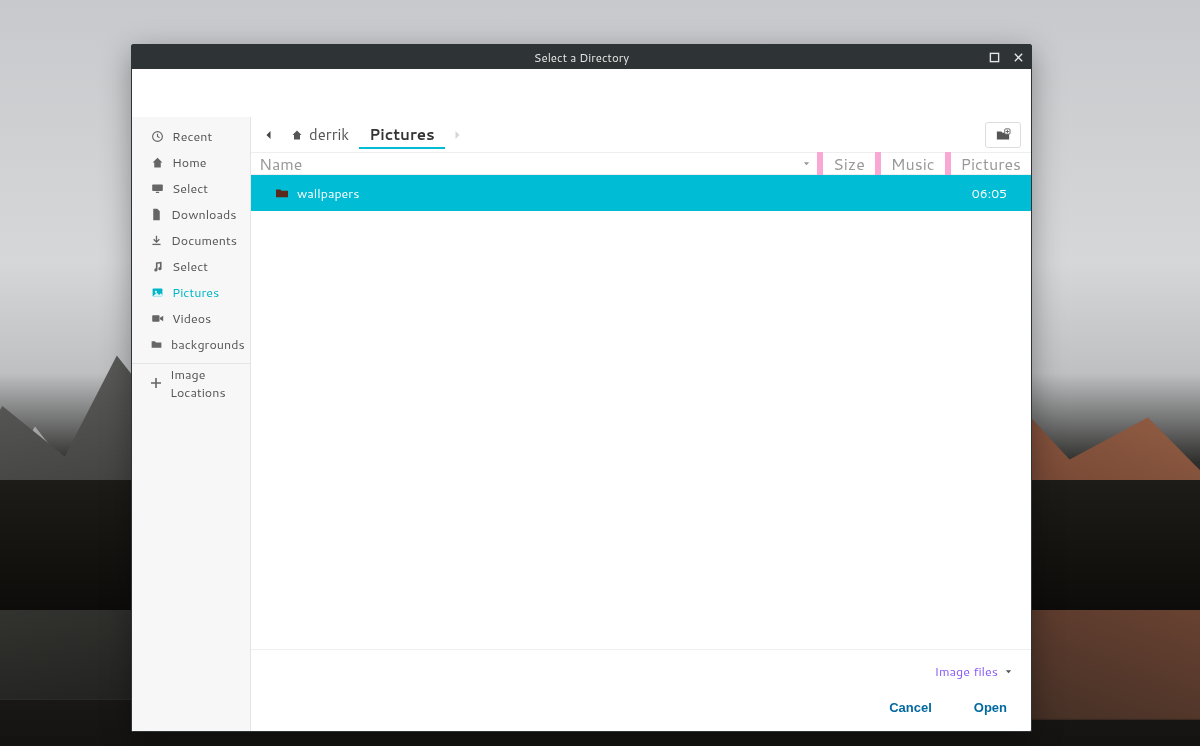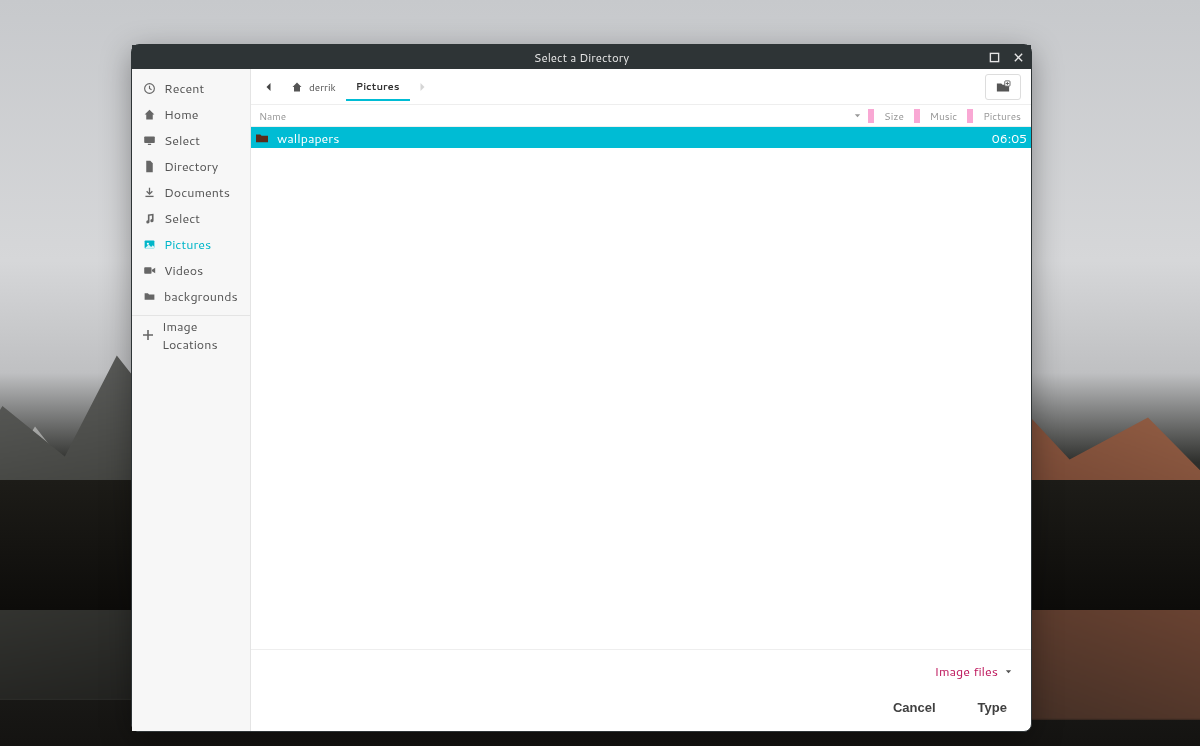--- a/index.html
+++ b/index.html
@@ -14,82 +14,83 @@
   .m1 { left:-60px; top:280px; width:520px; height:420px; background:linear-gradient(170deg,#6e6f6e,#3b3c38 55%,#1a1a18); clip-path: polygon(0 100%,0 55%,12% 30%,24% 42%,34% 18%,48% 40%,60% 30%,72% 60%,100% 100%); filter:blur(1px);}
   .m2 { right:-60px; top:300px; width:560px; height:420px; background:linear-gradient(200deg,#b17554,#7a4b37 40%,#2c231e); clip-path: polygon(0 100%,10% 55%,22% 30%,36% 45%,50% 15%,66% 38%,80% 28%,100% 55%,100% 100%); filter: blur(1px);}
   .m1b{ left:-40px; top:320px; width:500px; height:380px; background:linear-gradient(180deg,#e9eaea,#bfbfbd 50%,#4a4a46); clip-path: polygon(0 100%,0 60%,15% 28%,28% 50%,40% 22%,55% 48%,70% 36%,100% 100%); opacity:.6;}
   .trees { position:absolute; left:0; right:0; top:480px; height:130px; background:linear-gradient(#1d1c18,#0d0c0a);}
   .dialog {
     position:absolute;
     left:131px; top:44px;
     width:901px; height:688px;
     background:#ffffff;
     border:1px solid #2e3436;
-    border-radius:8px;
+    border-radius:2px;
     display:flex; flex-direction:column;
     box-shadow: 0 8px 30px rgba(0,0,0,.35);
+    gap: 48px;
   }
   .titlebar {
     height:24px; background:#2e3436; color:#e6e6e6;
     display:flex; align-items:center; justify-content:center;
     position:relative; font-size:11.5px;
   }
   .titlebar .controls { position:absolute; right:6px; top:0; height:24px; display:flex; align-items:center; gap:10px; }
   .titlebar .ctl { width:14px; height:14px; display:flex;align-items:center;justify-content:center; cursor:pointer; color:#e6e6e6;}
   .ctl svg { width:11px;height:11px; stroke:#e6e6e6; stroke-width:1.5; fill:none;}
   .body { flex:1; display:flex; min-height:0; }
   .sidebar {
     width:119px; background:#f7f7f7; border-right:1px solid #e4e4e4;
     display:flex; flex-direction:column; padding-top:6px;
   }
   .side-item{
     display:flex; align-items:center; gap:8px;
-    height:26px; padding:0 10px; color:#555; cursor:pointer;
+    height:26px; padding:0 18px; color:#555; cursor:pointer;
     font-size:12.5px;
   }
   .side-item.active{ color:#00b6c9; }
   .side-item .icon{ width:14px; display:flex;align-items:center;justify-content:center;}
   .side-sep{ height:1px; background:#e4e4e4; margin:6px 0;}
   .main { flex:1; display:flex; flex-direction:column; min-width:0;}
   .toolbar{
     height:36px; display:flex; align-items:center; padding:0 10px 0 6px;
     border-bottom:1px solid #eee;
   }
   .navbtn{ width:24px;height:24px;display:flex;align-items:center;justify-content:center;color:#555;cursor:pointer;}
-  .crumb{ display:flex;align-items:center;height:28px;padding:0 10px;gap:6px;color:#555;cursor:pointer;font-size:10px;}
+  .crumb{ display:flex;align-items:center;height:28px;padding:0 10px;gap:6px;color:#555;cursor:pointer;font-size:15px;}
   .crumb.active{ color:#333;font-weight:600; border-bottom:2px solid #00bcd4; padding-bottom:0; margin-bottom:-1px;}
   .toolbar-spacer{flex:1;}
   .newfolder-btn{
     width:36px;height:26px;border:1px solid #ddd;border-radius:3px;background:#fff;
     display:flex;align-items:center;justify-content:center;cursor:pointer;
   }
   .columns{
     height:22px;border-bottom:1px solid #eee;display:flex;align-items:center;
-    font-size:10px;color:#999;padding-left:8px;
+    font-size:16px;color:#999;padding-left:8px;
   }
   .col-name{flex:1;display:flex;align-items:center;justify-content:space-between;padding-right:6px;}
   .col{ padding:0 10px; border-left:6px solid #f9a8d4;}
   .filelist{ flex:1; overflow:auto; }
   .row{
-    height:21px;display:flex;align-items:center;padding:0 4px;font-size:12.5px;gap:8px;cursor:pointer;
+    height:36px;display:flex;align-items:center;padding:0 24px;font-size:12.5px;gap:8px;cursor:pointer;
   }
   .row.selected{ background:#00bcd4; color:#fff;}
   .row .fname{ flex:1; }
   .row .ficon{ display:flex;align-items:center;}
   .footer{
     border-top:1px solid #eee; padding:8px 14px 10px; display:flex;flex-direction:column;gap:10px;
   }
   .filter-row{ display:flex; justify-content:flex-end;}
   .filter{
-    display:flex;align-items:center;gap:6px;color:#be185d;font-size:12.5px;cursor:pointer;
+    display:flex;align-items:center;gap:6px;color:#8b5cf6;font-size:12.5px;cursor:pointer;
     padding:4px 4px;
   }
   .btn-row{ display:flex; justify-content:flex-end; gap:34px; padding-right:6px;}
   .txtbtn{
-    color:#404040;font-weight:600;font-size:13px;background:none;border:none;cursor:pointer;
+    color:#0369a1;font-weight:600;font-size:13px;background:none;border:none;cursor:pointer;
     padding:6px 4px;
   }
   svg{display:block;}
 </style>
 </head>
 <body>
 
 <div class="bg-shape m1b"></div>
 <div class="bg-shape m1"></div>
 <div class="bg-shape m2"></div>
@@ -141,21 +142,21 @@
             </svg>
         </span>
         <span>Select</span>
       </div>
       <div class="side-item">
         <span class="icon">
           <svg width="13" height="13" viewBox="0 0 16 16" fill="#666">
               <path d="M4 1 H9 L12 4 V15 H4 Z"></path>
             </svg>
         </span>
-        <span>Directory</span>
+        <span>Downloads</span>
       </div>
       <div class="side-item">
         <span class="icon">
           <svg width="13" height="13" viewBox="0 0 16 16" fill="#666">
               <path d="M8 2 V9 M4.5 6.5 L8 10 L11.5 6.5" stroke="#666" stroke-width="1.6" fill="none"></path>
               <rect x="3" y="12" width="10" height="1.6"></rect>
             </svg>
         </span>
         <span>Documents</span>
       </div>
@@ -273,19 +274,19 @@
             <span>Image files</span>
             <span>
               <svg width="9" height="9" viewBox="0 0 10 10" fill="#555">
                   <path d="M2 3.5 L5 7 L8 3.5 Z"></path>
                 </svg>
             </span>
           </div>
         </div>
         <div class="btn-row">
           <button class="txtbtn">Cancel</button>
-          <button class="txtbtn">Type</button>
+          <button class="txtbtn">Open</button>
         </div>
       </div>
 
     </div>
   </div>
 </div>
 
 </body></html>

